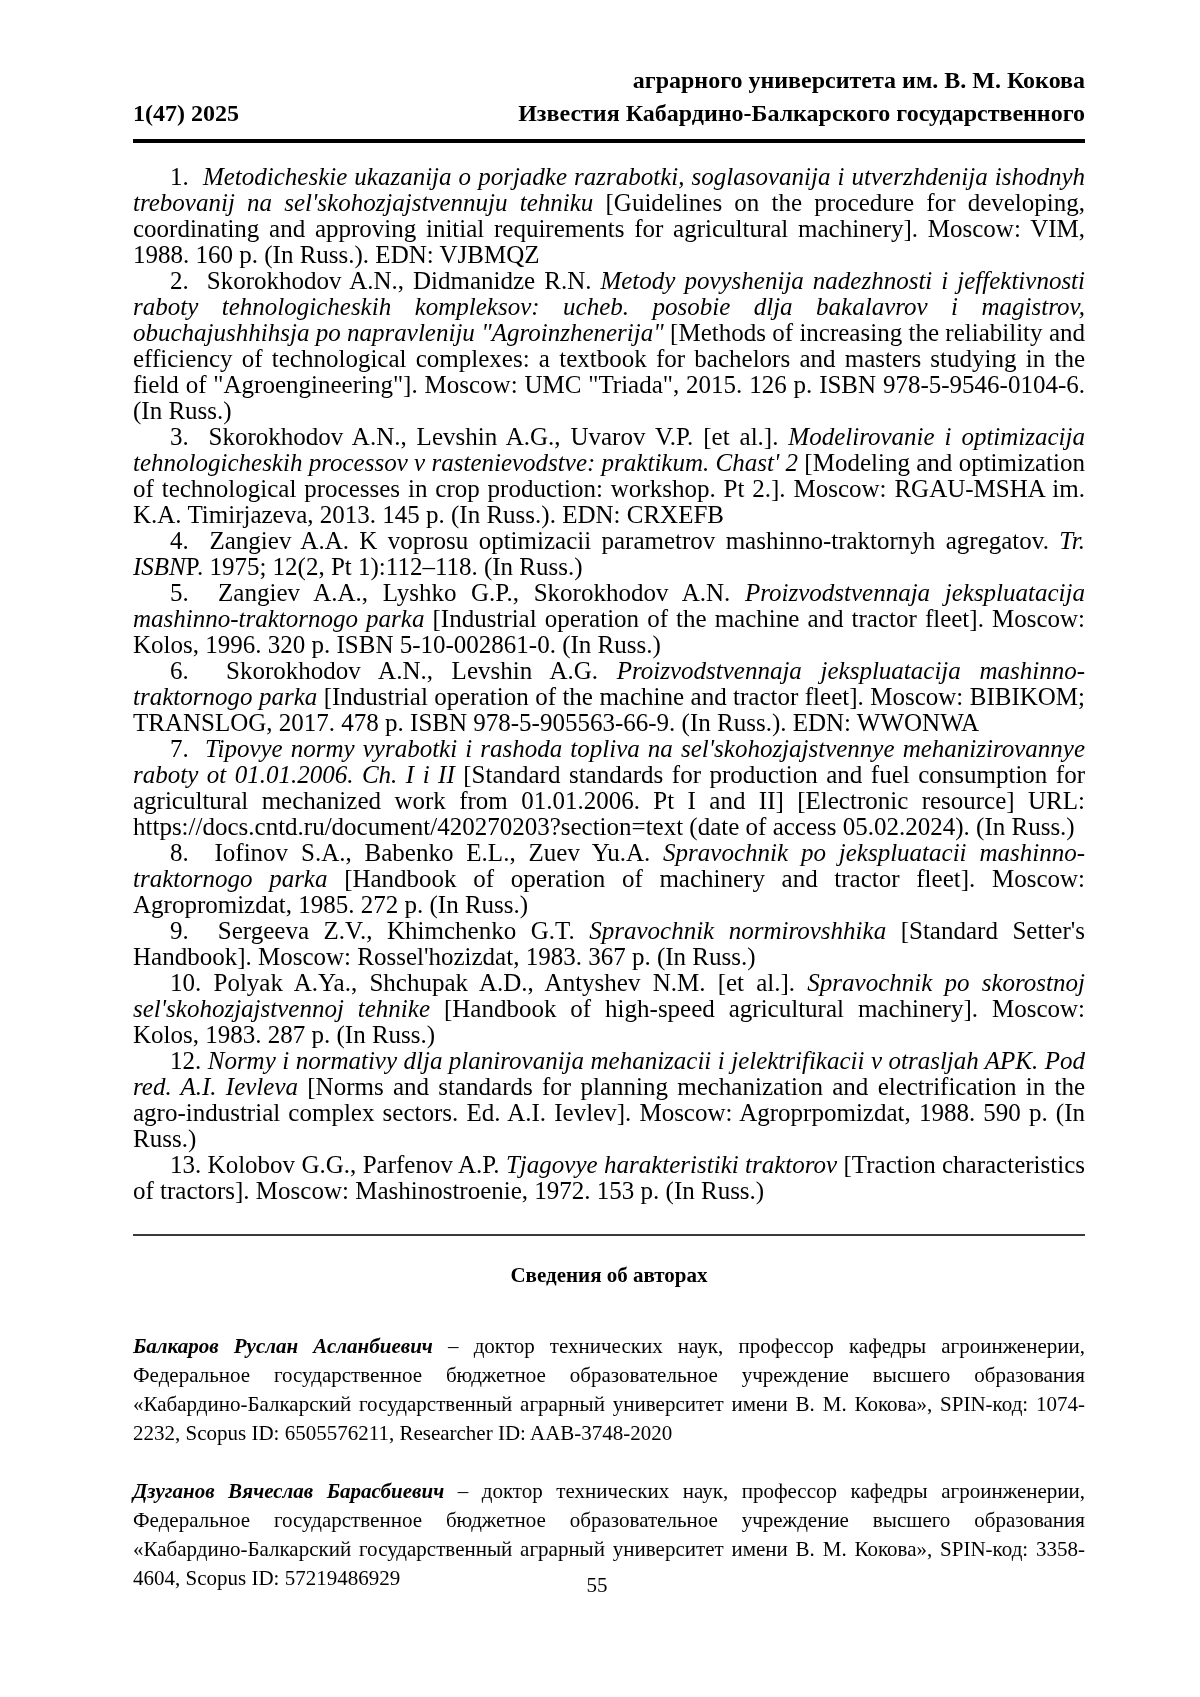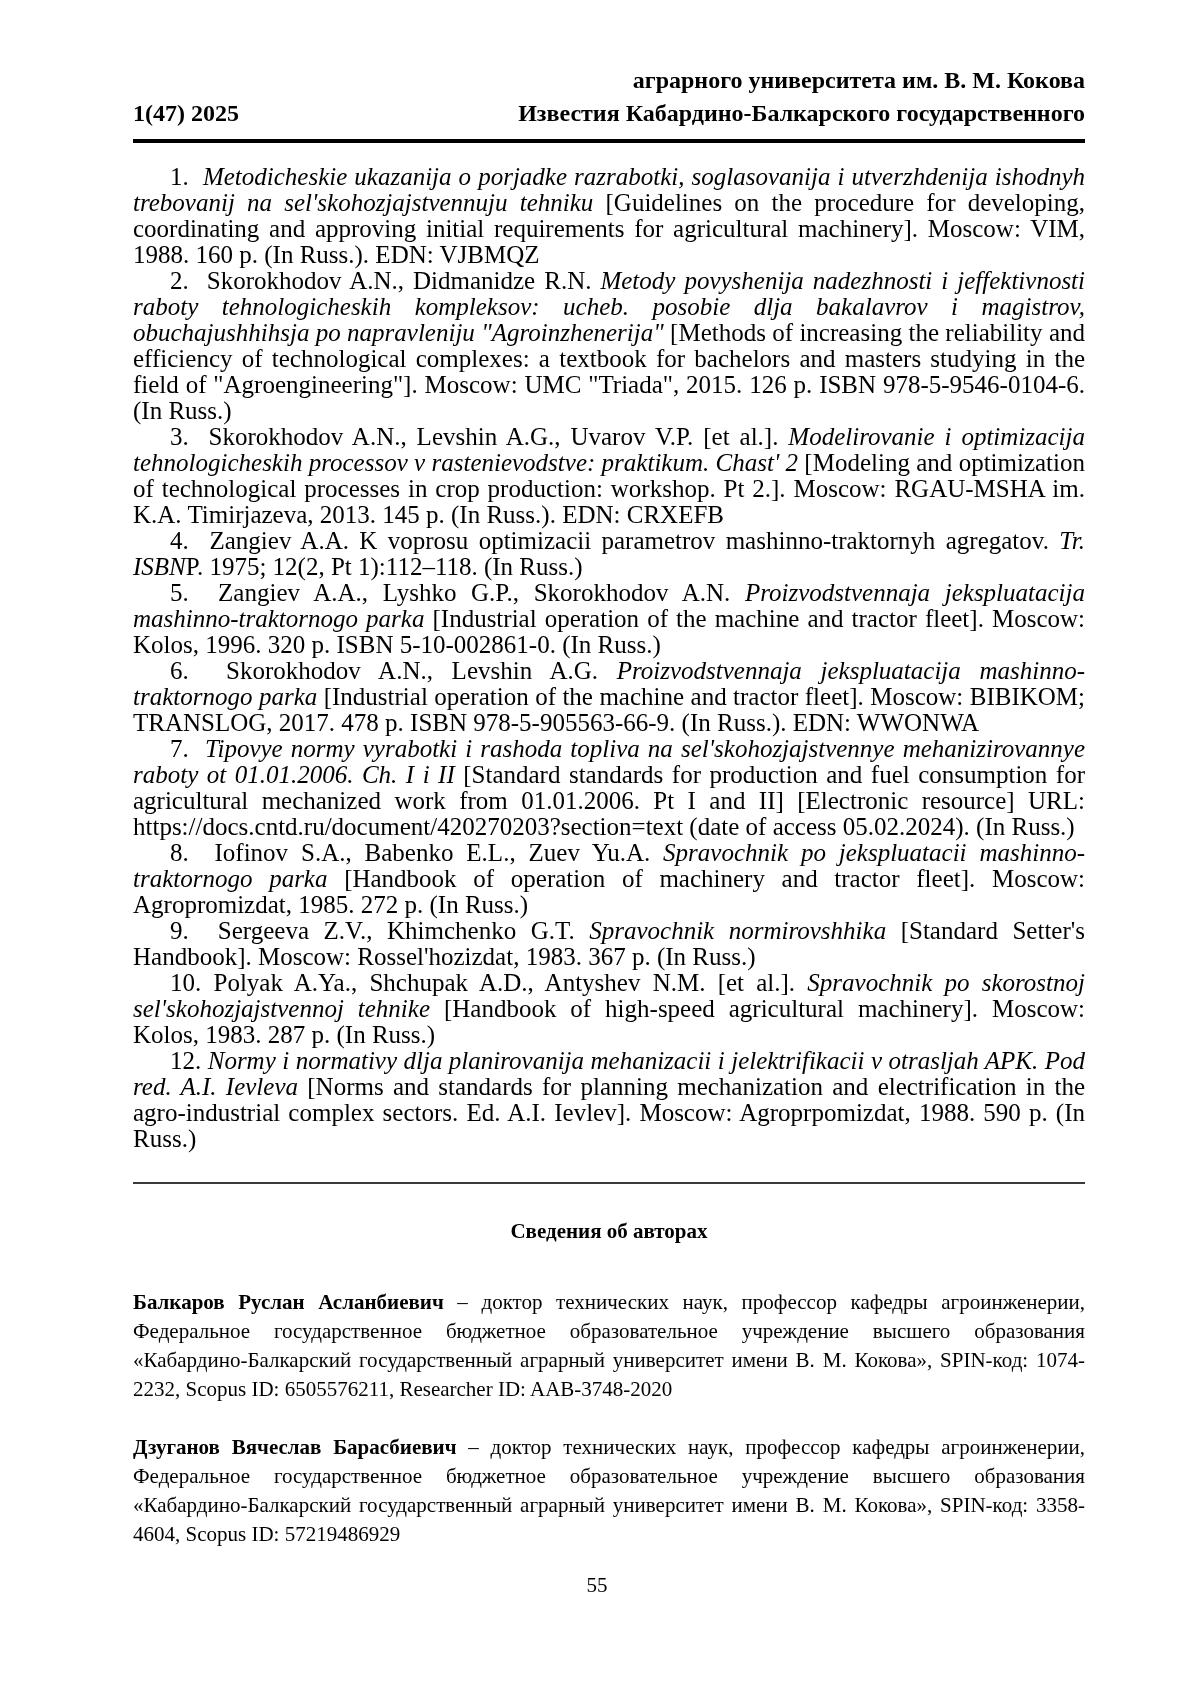--- a/index.html
+++ b/index.html
@@ -42,29 +42,29 @@
     font-size: 25px;
     line-height: 26px;
     text-align: justify;
     text-indent: 37px;
   }
   .rule-thin {
     height: 2px;
     background: #3a3a3a;
     margin-top: 30px;
   }
-  .authors-title { margin-top: 34px; }
+  .authors-title { margin-top: 26px; }
   .authors { margin-top: 44px; }
   .authors p {
     margin: 0 0 29px 0;
     font-size: 21px;
     line-height: 29px;
     text-align: justify;
   }
-  .authors p b { font-weight: bold; }
+  .authors p b { font-weight: bold; font-style: italic; }
   .page-number {
     position: absolute;
     top: 1572px;
     left: 121px;
     width: 952px;
     text-align: center;
     font-size: 21px;
     line-height: 26px;
   }
 </style>
@@ -89,20 +89,21 @@
       <p><span>2.&nbsp;&nbsp;Skorokhodov A.N., Didmanidze R.N. </span><i>Metody povyshenija nadezhnosti i jeffektivnosti raboty tehnologicheskih kompleksov: ucheb. posobie dlja bakalavrov i magistrov, obuchajushhihsja po napravleniju "Agroinzhenerija"</i><span> [Methods of increasing the reliability and efficiency of technological complexes: a textbook for bachelors and masters studying in the field of "Agroengineering"]. Moscow: UMC "Triada", 2015. 126 p. ISBN 978-5-9546-0104-6. (In Russ.)</span></p>
       <p><span>3.&nbsp;&nbsp;Skorokhodov A.N., Levshin A.G., Uvarov V.P. [et al.]. </span><i>Modelirovanie i optimizacija tehnologicheskih processov v rastenievodstve: praktikum. Chast' 2</i><span> [Modeling and optimization of technological processes in crop production: workshop. Pt 2.]. Moscow: RGAU-MSHA im. K.A. Timirjazeva, 2013. 145 p. (In Russ.). EDN: CRXEFB</span></p>
       <p><span>4.&nbsp;&nbsp;Zangiev A.A. K voprosu optimizacii parametrov mashinno-traktornyh agregatov. </span><i>Tr. ISBN</i><span>P. 1975; 12(2, Pt 1):112–118. (In Russ.)</span></p>
       <p><span>5.&nbsp;&nbsp;Zangiev A.A., Lyshko G.P., Skorokhodov A.N. </span><i>Proizvodstvennaja jekspluatacija mashinno-traktornogo parka</i><span> [Industrial operation of the machine and tractor fleet]. Moscow: Kolos, 1996. 320 p. ISBN 5-10-002861-0. (In Russ.)</span></p>
       <p><span>6.&nbsp;&nbsp;Skorokhodov A.N., Levshin A.G. </span><i>Proizvodstvennaja jekspluatacija mashinno-traktornogo parka</i><span> [Industrial operation of the machine and tractor fleet]. Moscow: BIBIKOM; TRANSLOG, 2017. 478 p. ISBN 978-5-905563-66-9. (In Russ.). EDN: WWONWA</span></p>
       <p><span>7.&nbsp;&nbsp;</span><i>Tipovye normy vyrabotki i rashoda topliva na sel'skohozjajstvennye mehanizirovannye raboty ot 01.01.2006. Ch. I i II</i><span> [Standard standards for production and fuel consumption for agricultural mechanized work from 01.01.2006. Pt I and II] [Electronic resource] URL: https://docs.cntd.ru/document/420270203?section=text (date of access 05.02.2024). (In Russ.)</span></p>
       <p><span>8.&nbsp;&nbsp;Iofinov S.A., Babenko E.L., Zuev Yu.A. </span><i>Spravochnik po jekspluatacii mashinno-traktornogo parka</i><span> [Handbook of operation of machinery and tractor fleet]. Moscow: Agropromizdat, 1985. 272 p. (In Russ.)</span></p>
       <p><span>9.&nbsp;&nbsp;Sergeeva Z.V., Khimchenko G.T. </span><i>Spravochnik normirovshhika</i><span> [Standard Setter's Handbook]. Moscow: Rossel'hozizdat, 1983. 367 p. (In Russ.)</span></p>
       <p><span>10. Polyak A.Ya., Shchupak A.D., Antyshev N.M. [et al.]. </span><i>Spravochnik po skorostnoj sel'skohozjajstvennoj tehnike</i><span> [Handbook of high-speed agricultural machinery]. Moscow: Kolos, 1983. 287 p. (In Russ.)</span></p>
       <p><span>12. </span><i>Normy i normativy dlja planirovanija mehanizacii i jelektrifikacii v otrasljah APK. Pod red. A.I. Ievleva</i><span> [Norms and standards for planning mechanization and electrification in the agro-industrial complex sectors. Ed. A.I. Ievlev]. Moscow: Agroprpomizdat, 1988. 590 p. (In Russ.)</span></p>
+      <p><span>13. Kolobov G.G., Parfenov A.P. </span><i>Tjagovye harakteristiki traktorov</i><span> [Traction characteristics of tractors]. Moscow: Mashinostroenie, 1972. 153 p. (In Russ.)</span></p>
     </section>
 
   <div class="rule-thin"></div>
 
   <h2 class="section-title authors-title">Сведения об авторах</h2>
 
   <section class="authors">
       <p><b>Балкаров Руслан Асланбиевич</b><span> – доктор технических наук, профессор кафедры агроинженерии, Федеральное государственное бюджетное образовательное учреждение высшего образования «Кабардино-Балкарский государственный аграрный университет имени В. М. Кокова», SPIN-код: 1074-2232, Scopus ID: 6505576211, Researcher ID: AAB-3748-2020</span></p>
       <p><b>Дзуганов Вячеслав Барасбиевич</b><span> – доктор технических наук, профессор кафедры агроинженерии, Федеральное государственное бюджетное образовательное учреждение высшего образования «Кабардино-Балкарский государственный аграрный университет имени В. М. Кокова», SPIN-код: 3358-4604, Scopus ID: 57219486929</span></p>
     </section>

